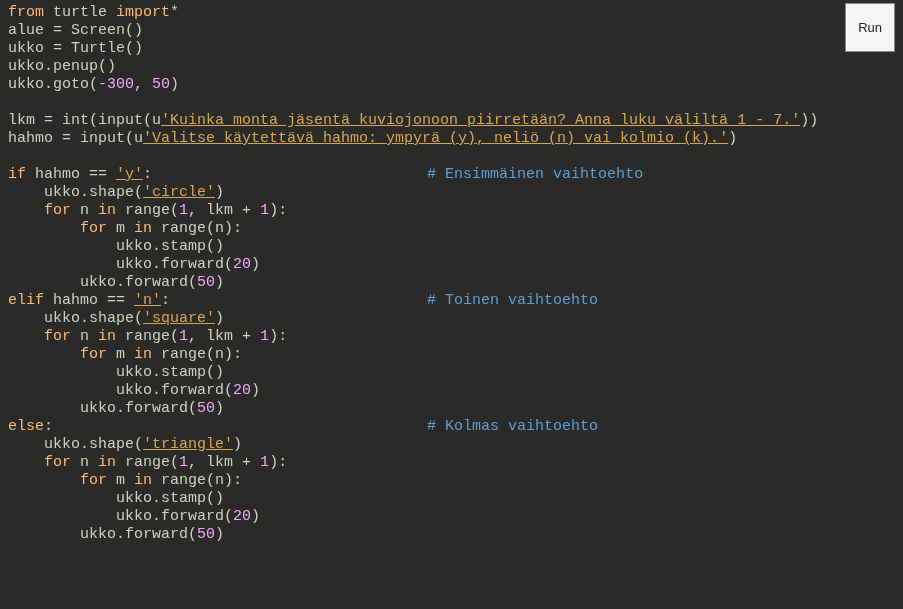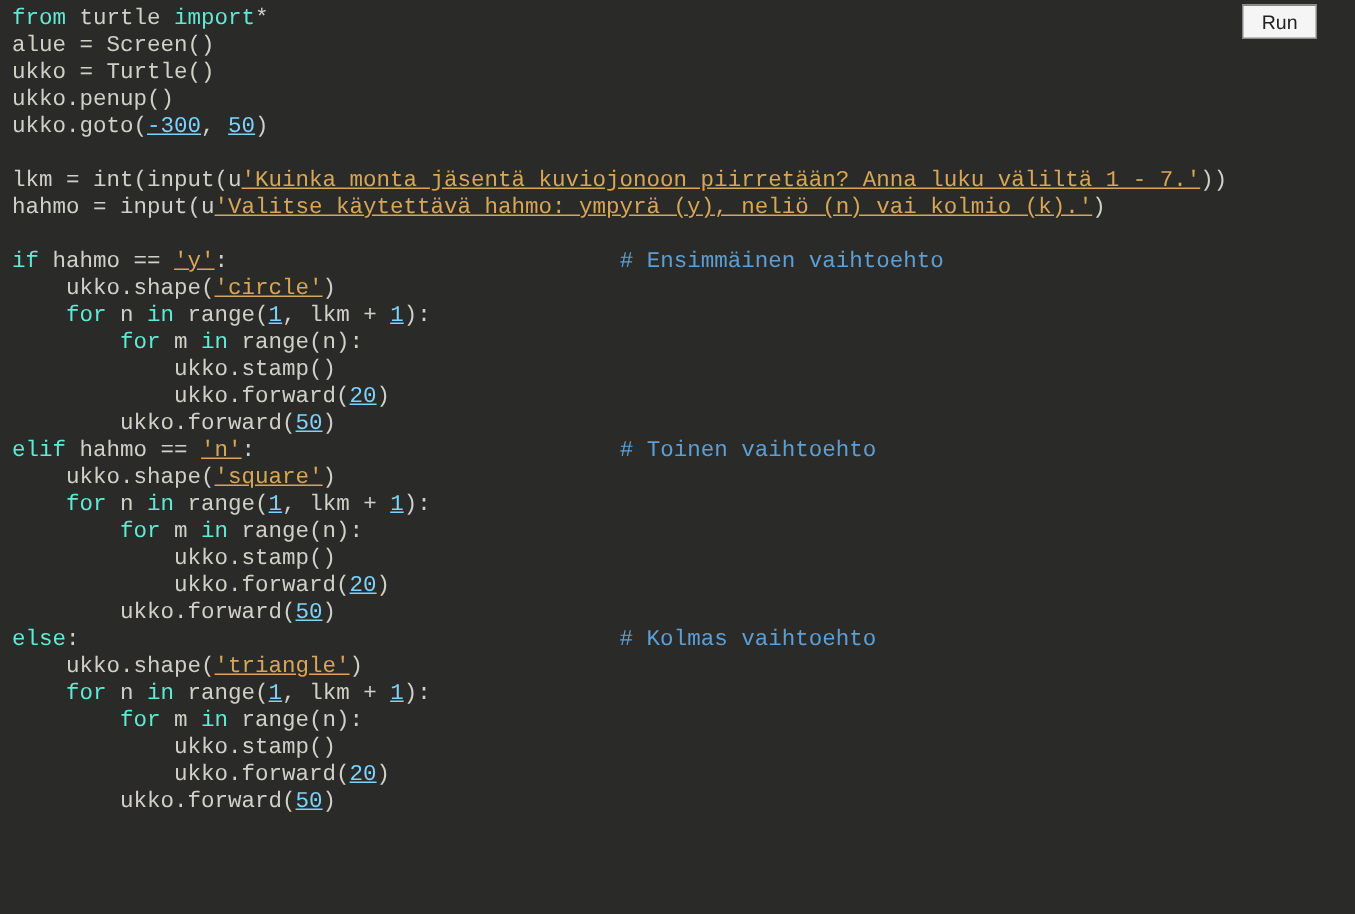--- a/index.html
+++ b/index.html
@@ -10,37 +10,37 @@
     line-height: 18px;
     color: #d0d0c8;
     width: 903px;
     height: 609px;
     overflow: hidden;
     position: relative;
   }
   .run-btn {
     position: absolute;
     top: 3px;
-    right: 25px;
+    right: 8px;
     background: #f5f5f5;
     color: #222;
     border: 1px solid #888;
     font-family: Arial, sans-serif;
     font-size: 13px;
-    padding: 3px 12px;
+    padding: 16px 12px;
     cursor: pointer;
   }
   .code {
     padding: 4px 8px 8px 8px;
     white-space: pre;
   }
-  .kw   { color: #5eead4; }       
+  .kw   { color: #fdba74; }       
   .str  { color: #d8a657; text-decoration: underline; }       
-  .num  { color: #7dd3fc; text-decoration: underline; }       
-  .cmt  { color: #5c9fd6; }       
+  .num  { color: #f0abfc; }       
+  .cmt  { color: #5c9fd6; margin-left: 14px; }       
   .line { display: block; min-height: 18px; }
 </style>
 </head>
 <body>
 
 <button class="run-btn">Run</button>
 
 <div class="code" id="code-container"><span class="line"><span class="kw">from</span><span> turtle </span><span class="kw">import</span><span>*</span></span><span class="line"><span>alue = Screen()</span></span><span class="line"><span>ukko = Turtle()</span></span><span class="line"><span>ukko.penup()</span></span><span class="line"><span>ukko.goto(</span><span class="num">-300</span><span>, </span><span class="num">50</span><span>)</span></span><span class="line">&nbsp;</span><span class="line"><span>lkm = int(input(u</span><span class="str">'Kuinka monta jäsentä kuviojonoon piirretään? Anna luku väliltä 1 - 7.'</span><span>))</span></span><span class="line"><span>hahmo = input(u</span><span class="str">'Valitse käytettävä hahmo: ympyrä (y), neliö (n) vai kolmio (k).'</span><span>)</span></span><span class="line">&nbsp;</span><span class="line"><span class="kw">if</span><span> hahmo == </span><span class="str">'y'</span><span>:                             </span><span class="cmt"># Ensimmäinen vaihtoehto</span></span><span class="line"><span>    ukko.shape(</span><span class="str">'circle'</span><span>)</span></span><span class="line"><span>    </span><span class="kw">for</span><span> n </span><span class="kw">in</span><span> range(</span><span class="num">1</span><span>, lkm + </span><span class="num">1</span><span>):</span></span><span class="line"><span>        </span><span class="kw">for</span><span> m </span><span class="kw">in</span><span> range(n):</span></span><span class="line"><span>            ukko.stamp()</span></span><span class="line"><span>            ukko.forward(</span><span class="num">20</span><span>)</span></span><span class="line"><span>        ukko.forward(</span><span class="num">50</span><span>)</span></span><span class="line"><span class="kw">elif</span><span> hahmo == </span><span class="str">'n'</span><span>:                           </span><span class="cmt"># Toinen vaihtoehto</span></span><span class="line"><span>    ukko.shape(</span><span class="str">'square'</span><span>)</span></span><span class="line"><span>    </span><span class="kw">for</span><span> n </span><span class="kw">in</span><span> range(</span><span class="num">1</span><span>, lkm + </span><span class="num">1</span><span>):</span></span><span class="line"><span>        </span><span class="kw">for</span><span> m </span><span class="kw">in</span><span> range(n):</span></span><span class="line"><span>            ukko.stamp()</span></span><span class="line"><span>            ukko.forward(</span><span class="num">20</span><span>)</span></span><span class="line"><span>        ukko.forward(</span><span class="num">50</span><span>)</span></span><span class="line"><span class="kw">else</span><span>:                                        </span><span class="cmt"># Kolmas vaihtoehto</span></span><span class="line"><span>    ukko.shape(</span><span class="str">'triangle'</span><span>)</span></span><span class="line"><span>    </span><span class="kw">for</span><span> n </span><span class="kw">in</span><span> range(</span><span class="num">1</span><span>, lkm + </span><span class="num">1</span><span>):</span></span><span class="line"><span>        </span><span class="kw">for</span><span> m </span><span class="kw">in</span><span> range(n):</span></span><span class="line"><span>            ukko.stamp()</span></span><span class="line"><span>            ukko.forward(</span><span class="num">20</span><span>)</span></span><span class="line"><span>        ukko.forward(</span><span class="num">50</span><span>)</span></span></div>
 
 </body></html>

